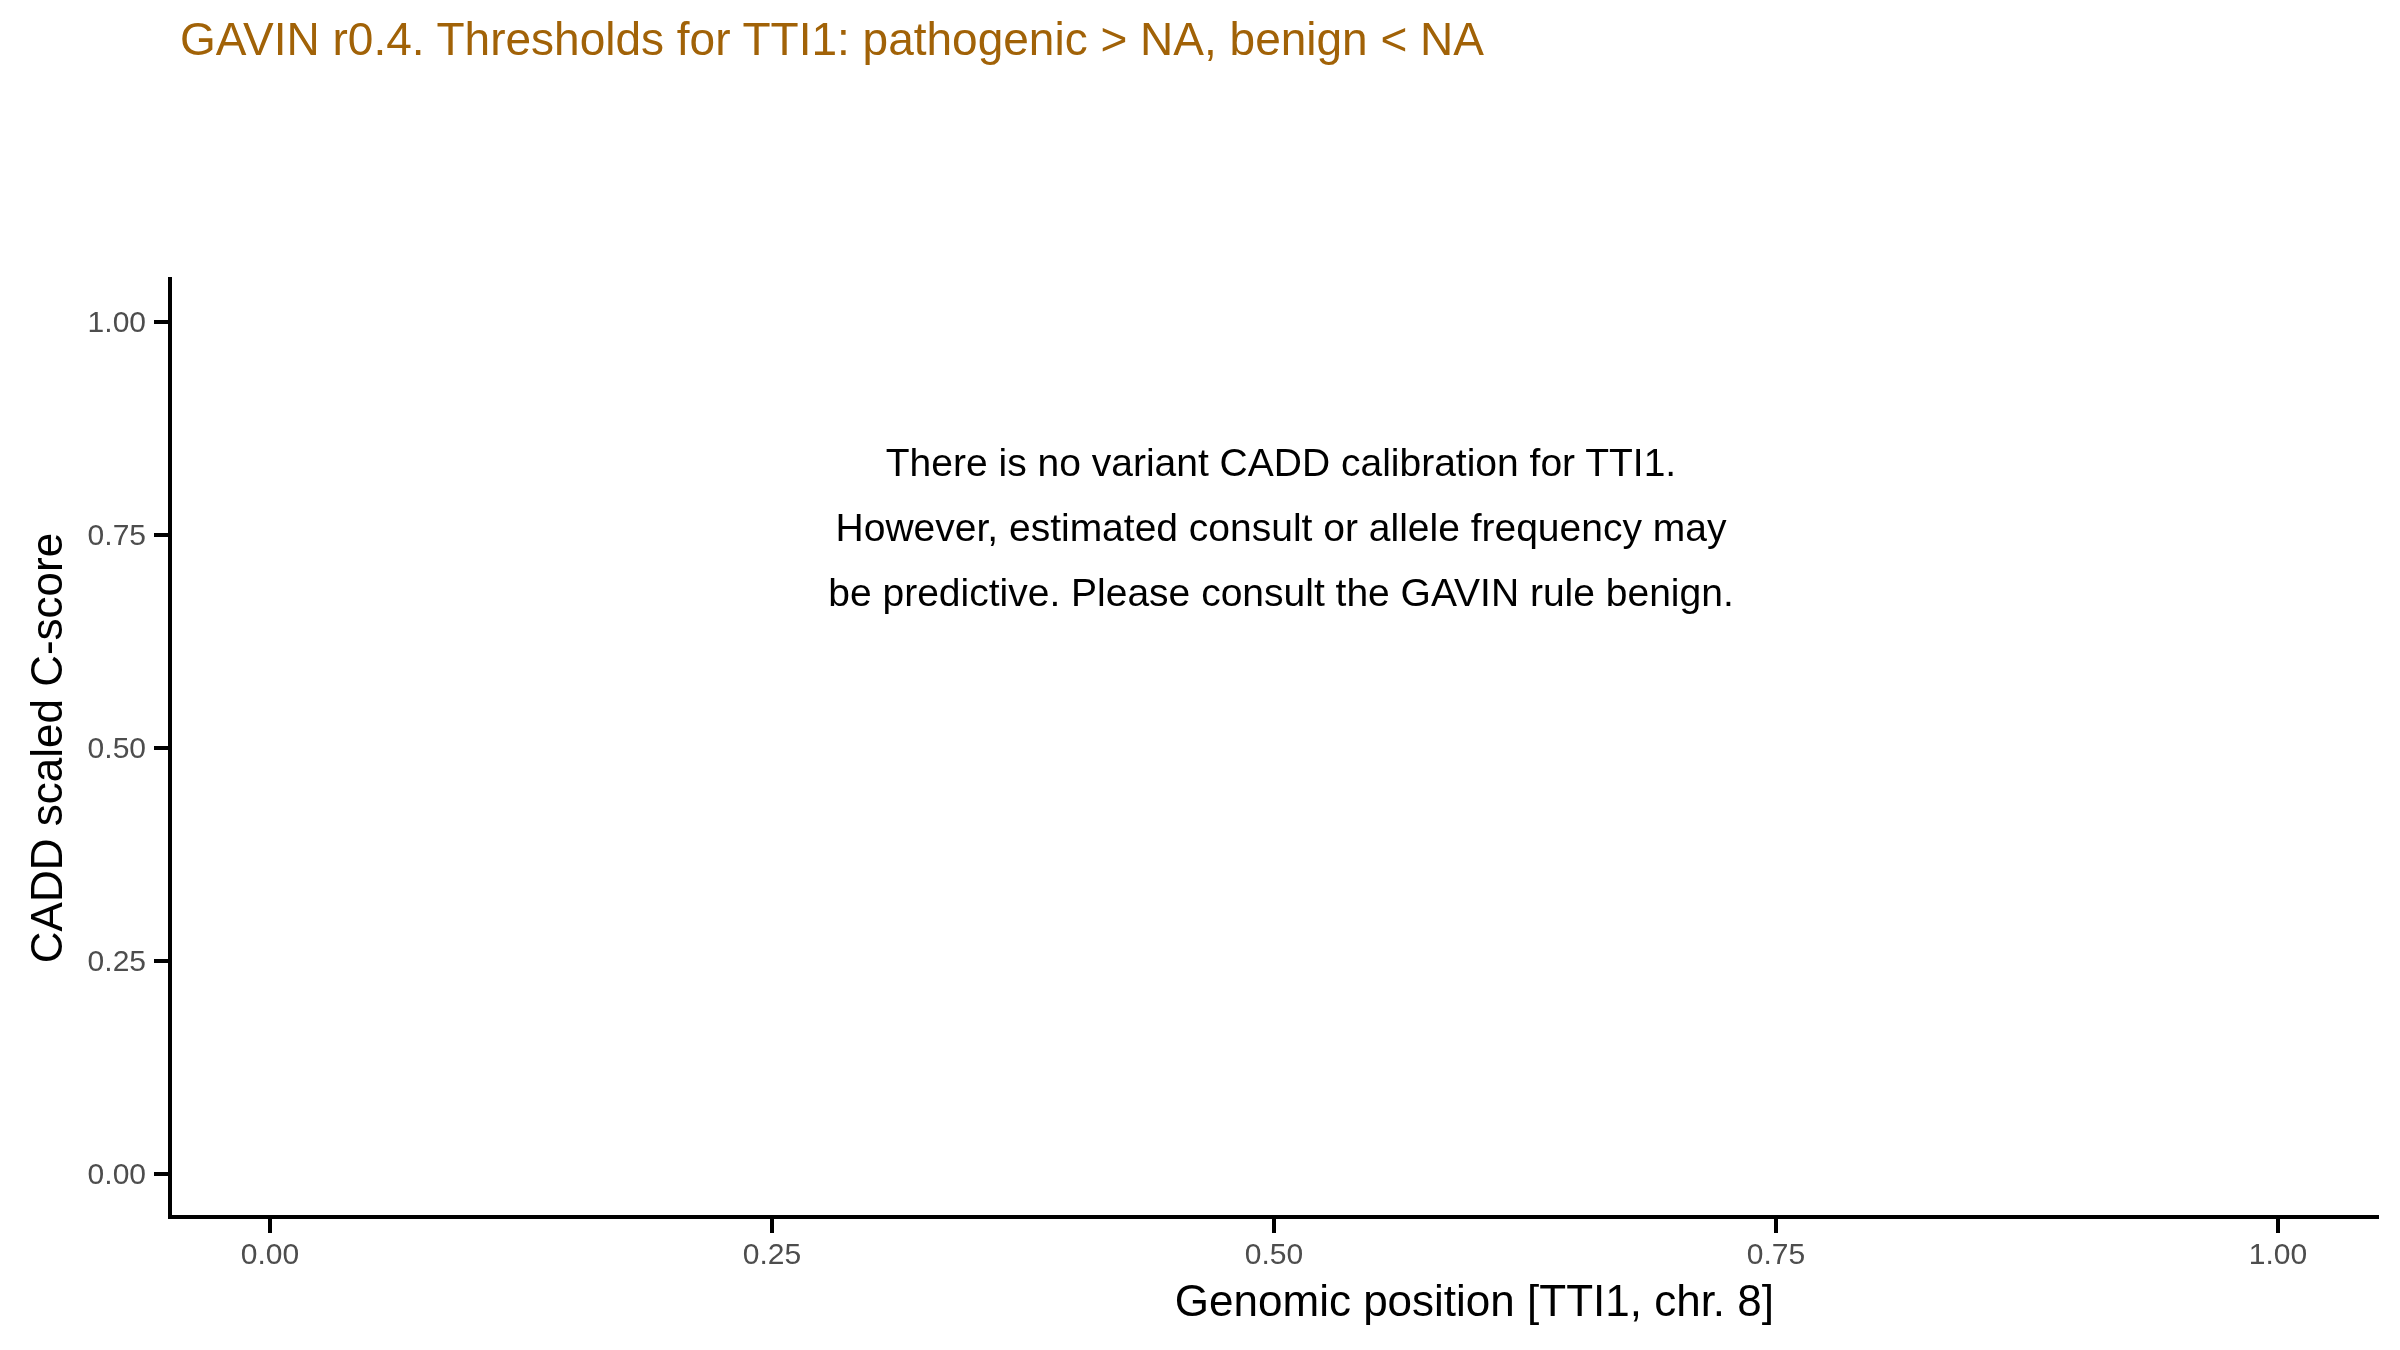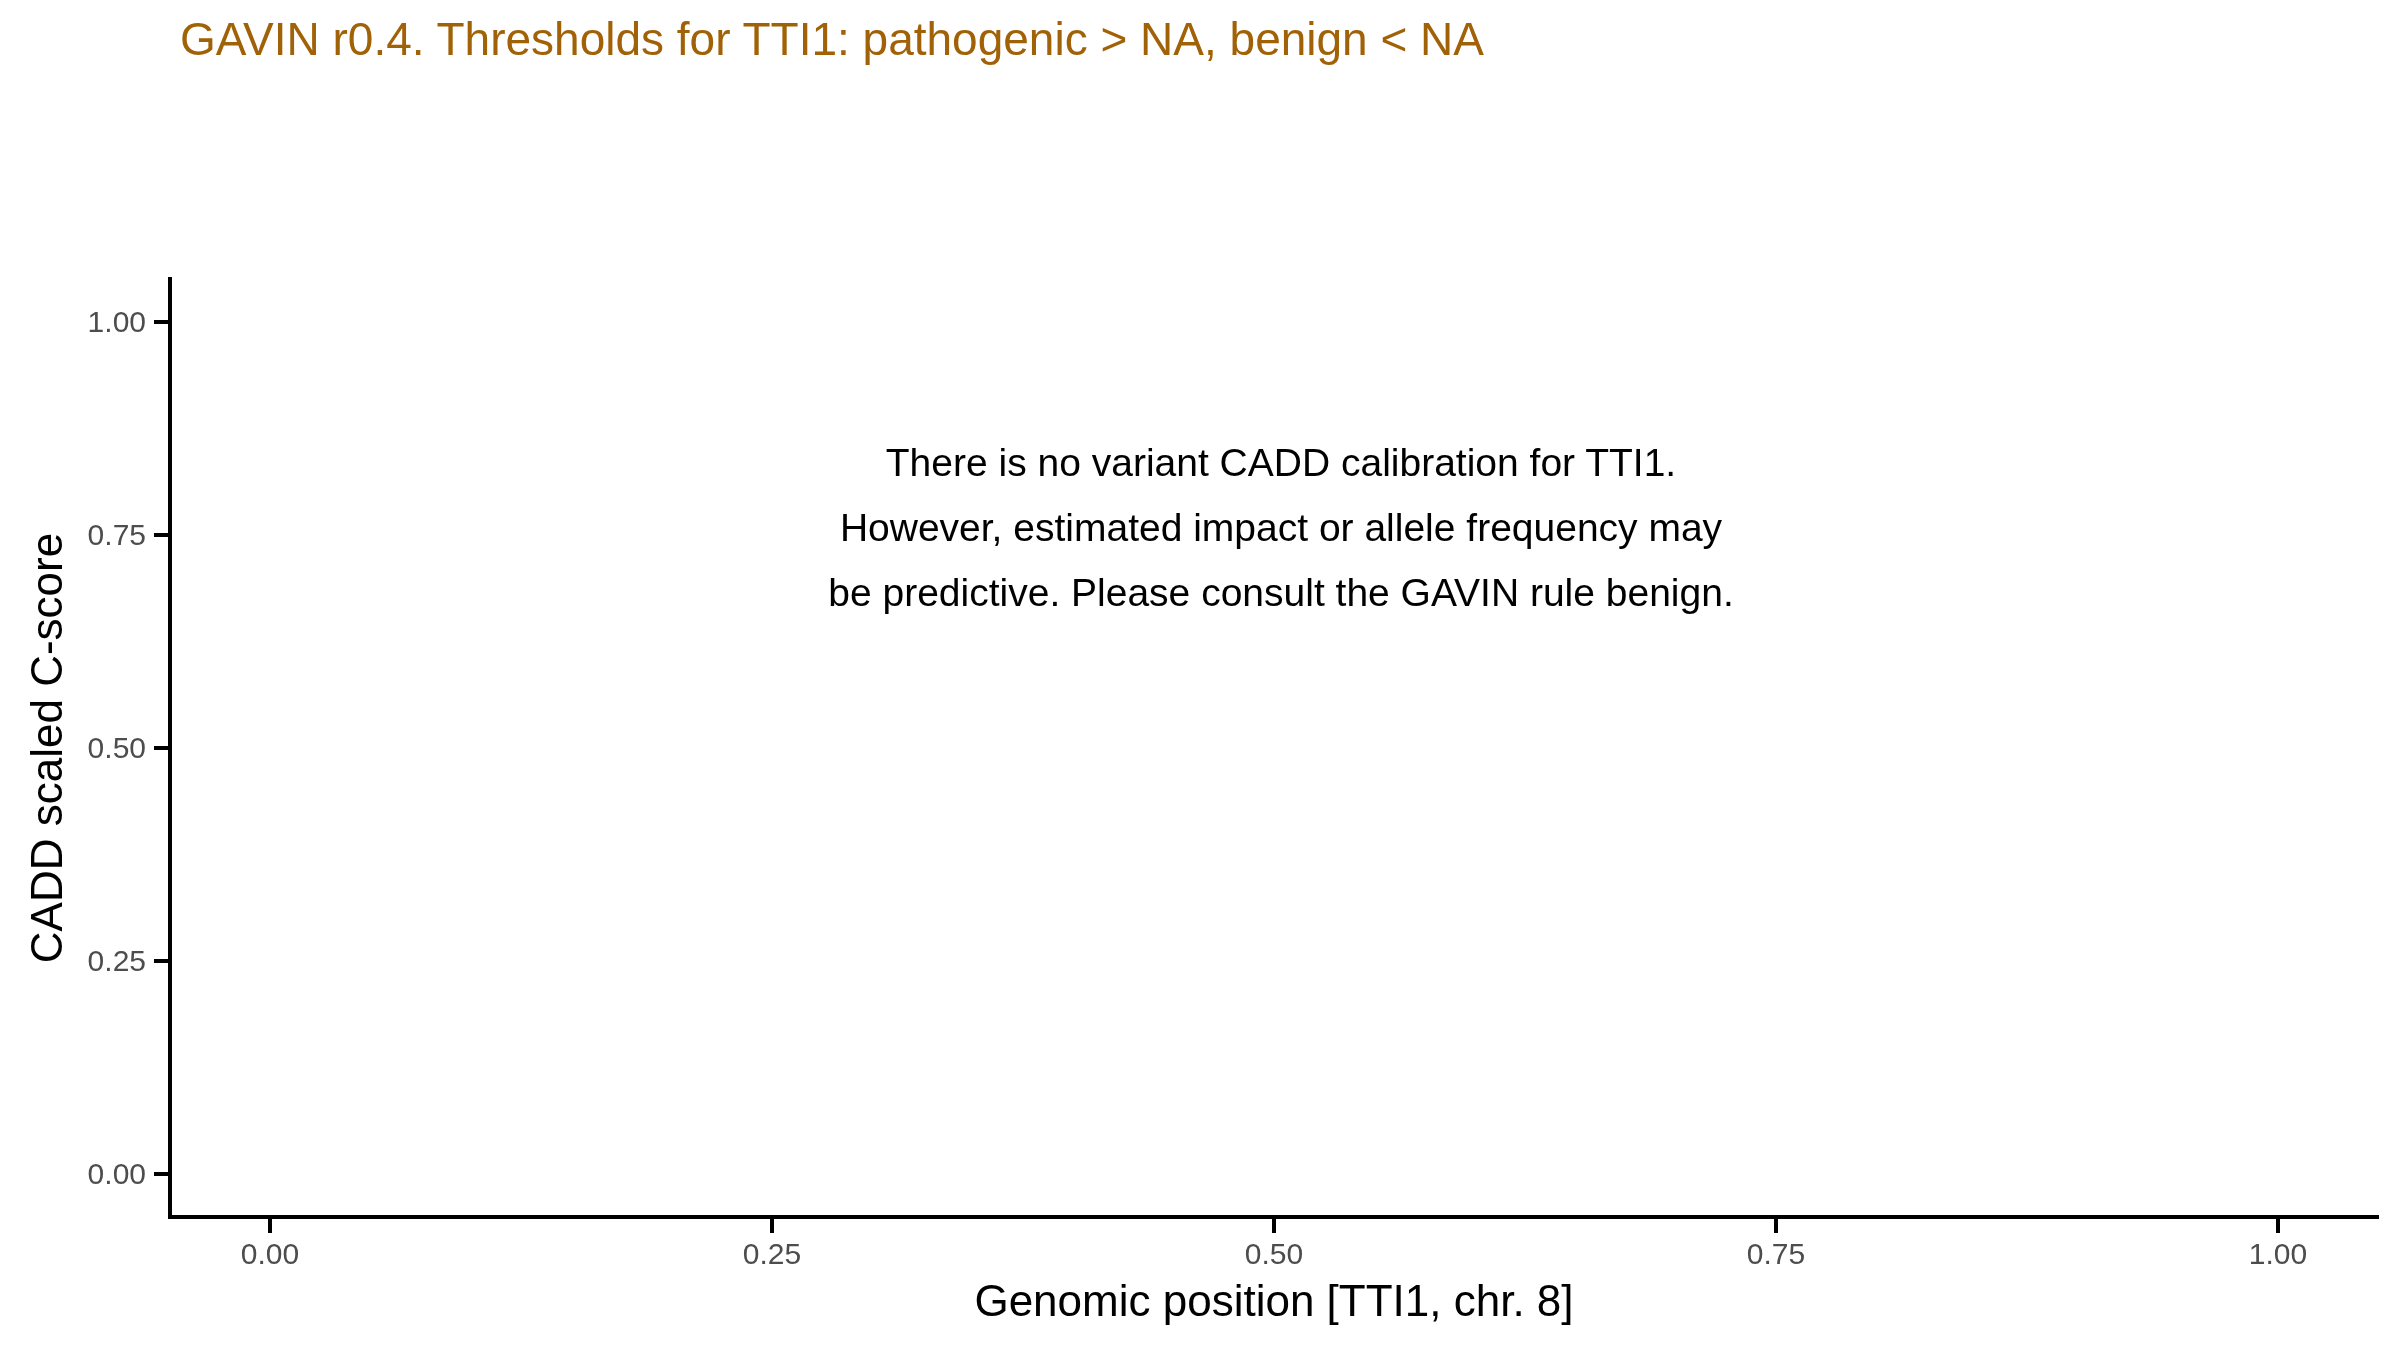--- a/index.html
+++ b/index.html
@@ -67,21 +67,21 @@
     left: 47px; top: 748px;
     transform: translate(-50%, -50%) rotate(-90deg);
     font-size: 44px;
     white-space: nowrap;
     color: #000000;
   }
   #x-axis-title {
     position: absolute;
     left: 774px; top: 1277px;
     width: 1000px;
-    text-align: center;
+    text-align: right;
     font-size: 44px;
     line-height: 48px;
     color: #000000;
   }
   
   #panel-annotation {
     position: absolute;
     left: 681px; top: 430px;
     width: 1200px;
     text-align: center;
@@ -135,17 +135,17 @@
   <div class="x-tick-label xtl-1">0.25</div>
   <div class="x-tick-label xtl-2">0.50</div>
   <div class="x-tick-label xtl-3">0.75</div>
   <div class="x-tick-label xtl-4">1.00</div>
 
   <div id="y-axis-title">CADD scaled C-score</div>
   <div id="x-axis-title">Genomic position [TTI1, chr. 8]</div>
 
   <div id="panel-annotation">
     <div>There is no variant CADD calibration for TTI1.</div>
-    <div>However, estimated impact or allele frequency may</div>
+    <div>However, estimated consult or allele frequency may</div>
     <div>be predictive. Please consult the GAVIN rule benign.</div>
   </div>
 
 </div>
 
 </body></html>

